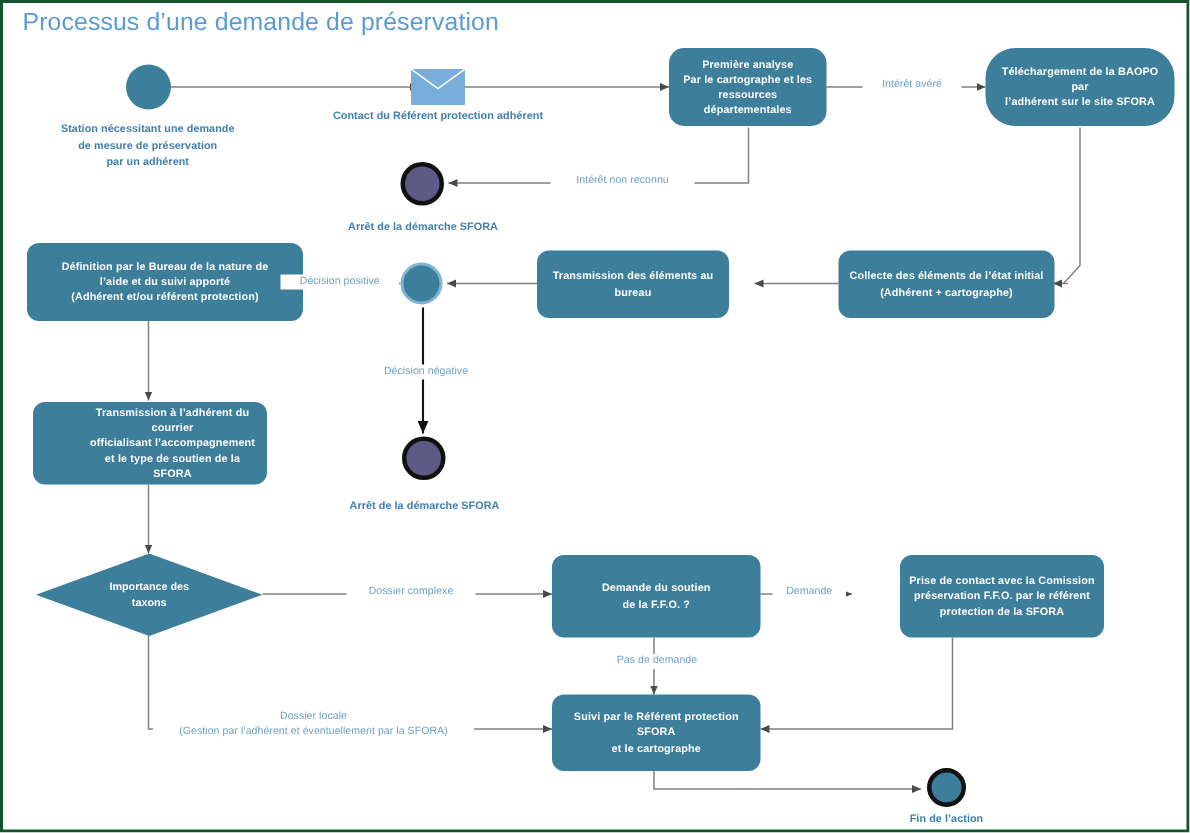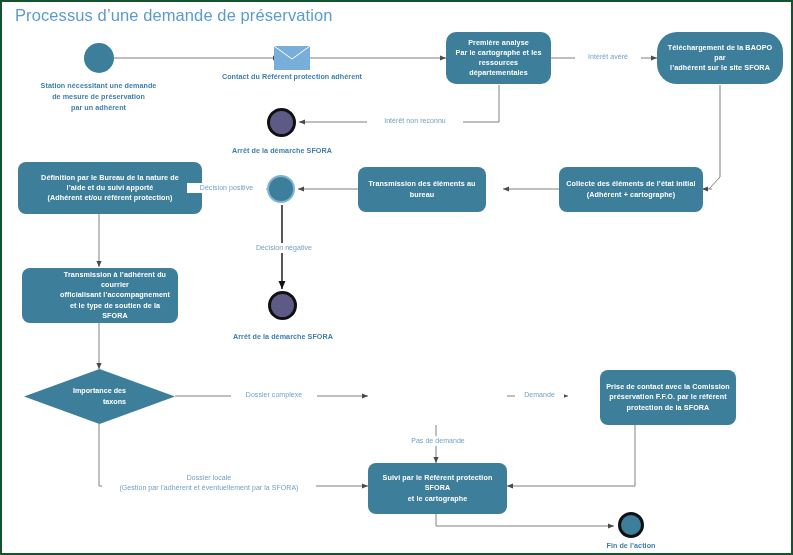--- a/index.html
+++ b/index.html
@@ -54,21 +54,21 @@
     width: 100%;
     height: 100%;
     background: #3d7e9a;
     clip-path: polygon(50% 0%, 100% 50%, 50% 100%, 0% 50%);
   }
   .diamond-label {
     position: relative;
     color: #ffffff;
     font-size: 7.2px;
     font-weight: bold;
-    text-align: right;
+    text-align: center;
     line-height: 1.45;
     z-index: 2;
   }
   .start-circle {
     border-radius: 50%;
     background: #3d7e9a;
   }
   .ring-circle {
     border-radius: 50%;
     background: #3d7e9a;
@@ -214,20 +214,21 @@
   <div class="node end-circle-purple" style="left:266px; top:289px; width:29px; height:29px;"></div>
   <div class="caption" style="left:216px; top:330px; width:130px;">Arrêt de la démarche SFORA</div>
 
   <div class="node proc-box" style="left:20px; top:266px; width:156px; height:55px;padding-left:35px;">Transmission à l’adhérent du courrier<br>officialisant l’accompagnement<br>et le type de soutien de la SFORA</div>
 
   <div class="node diamond-wrap" style="left:22px; top:367px; width:151px; height:55px;">
     <div class="diamond-shape"></div>
     <div class="diamond-label">Importance des<br>taxons</div>
   </div>
 
+  <div class="node proc-box" style="left:366px; top:368px; width:139px; height:55px;">Demande du soutien<br>de la F.F.O. ?</div>
 
   <div class="node proc-box" style="left:566px; top:368px; width:136px; height:55px;margin-left:32px;">Prise de contact avec la Comission<br>préservation F.F.O. par le référent<br>protection de la SFORA</div>
 
   <div class="node proc-box" style="left:366px; top:461px; width:139px; height:51px;">Suivi par le Référent protection SFORA<br>et le cartographe</div>
 
   <div class="node end-circle-teal" style="left:616px; top:510px; width:26px; height:26px;"></div>
   <div class="caption" style="left:589px; top:539px; width:80px;">Fin de l’action</div>
 
   <div class="edge-label" style="left:573px; top:50px; width:62px;">Intérêt avéré</div>
 

